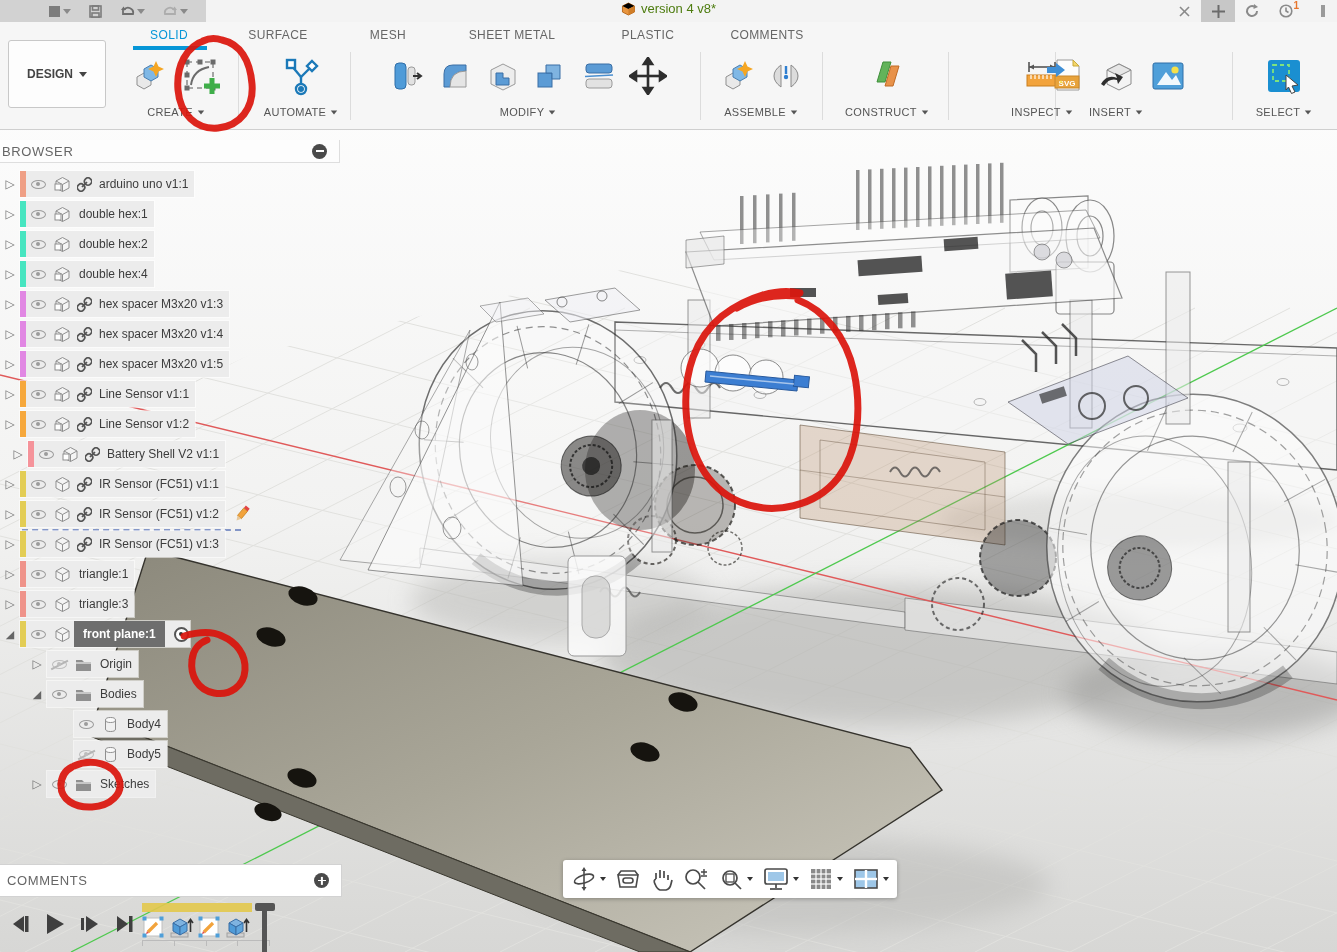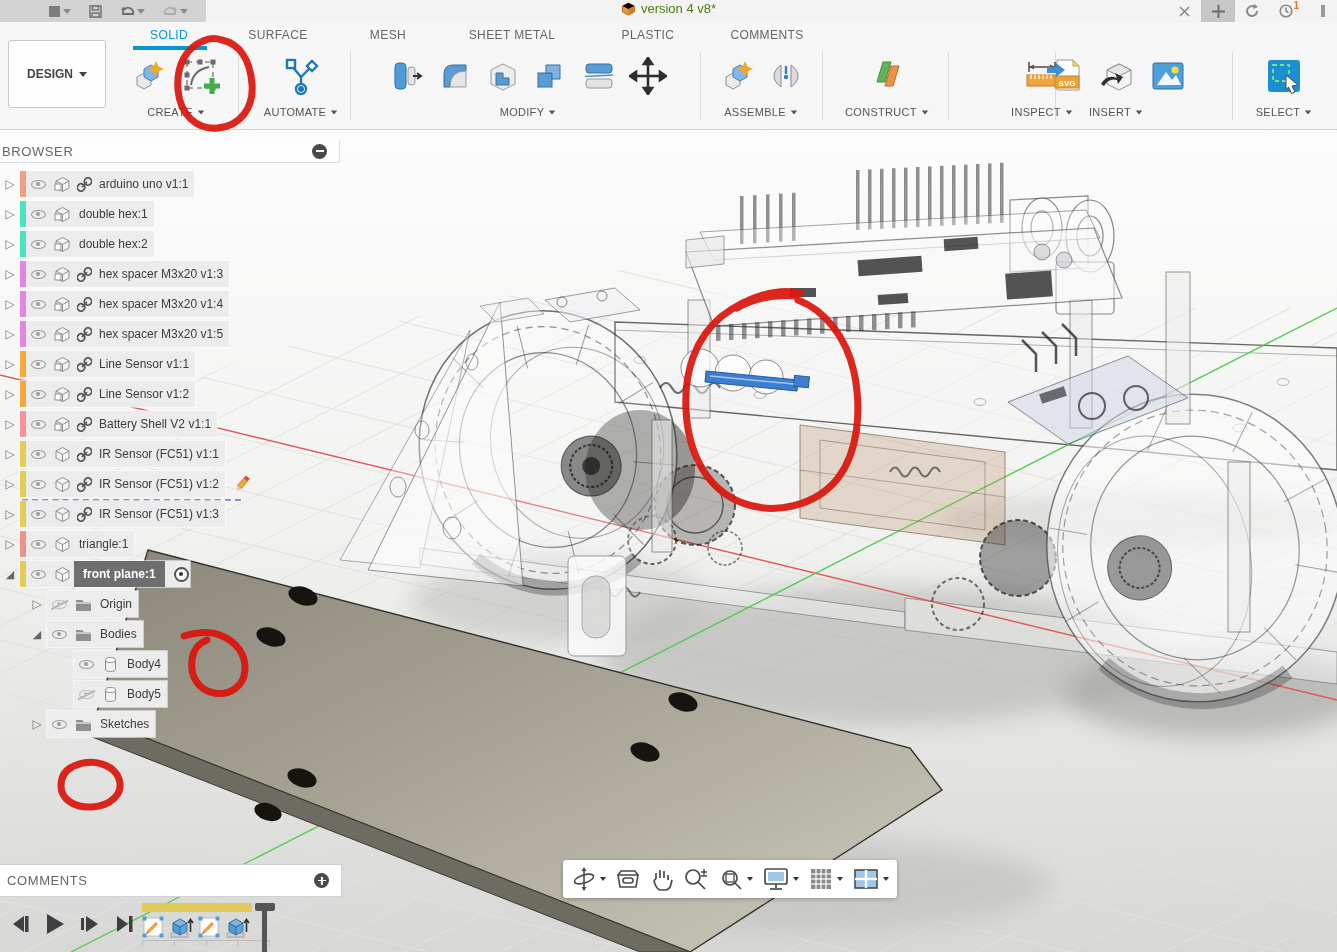--- a/index.html
+++ b/index.html
@@ -775,20 +775,41 @@
             </span>
 
       <span class="lbl">double hex:2</span>
 
     </div>
 
   </div>
         <div class="brow" style="margin-left: 0px;">
     <span class="tw tw-c"></span>
     <div class="chip">
+      <span class="cbar" style="background: rgb(71, 229, 192);"></span>
+      <span class="eyewrap">
+              <span class="eye"></span>
+            </span>
+      <span class="micon">
+              <svg width="17" height="17">
+                <polygon points="8.5,1.5 15,5 15,12 8.5,15.5 2,12 2,5" fill="#f4f4f4" stroke="#8f8f8f"></polygon>
+                <polyline points="2,5 8.5,8.5 15,5" fill="none" stroke="#8f8f8f"></polyline>
+                <line x1="8.5" y1="8.5" x2="8.5" y2="15.5" stroke="#8f8f8f"></line>
+                <rect x="1" y="8" width="6" height="6" fill="#fff" stroke="#8f8f8f"></rect>
+              </svg>
+            </span>
+
+      <span class="lbl">double hex:4</span>
+
+    </div>
+
+  </div>
+        <div class="brow" style="margin-left: 0px;">
+    <span class="tw tw-c"></span>
+    <div class="chip">
       <span class="cbar" style="background: rgb(225, 135, 227);"></span>
       <span class="eyewrap">
               <span class="eye"></span>
             </span>
       <span class="micon">
               <svg width="17" height="17">
                 <polygon points="8.5,1.5 15,5 15,12 8.5,15.5 2,12 2,5" fill="#f4f4f4" stroke="#8f8f8f"></polygon>
                 <polyline points="2,5 8.5,8.5 15,5" fill="none" stroke="#8f8f8f"></polyline>
                 <line x1="8.5" y1="8.5" x2="8.5" y2="15.5" stroke="#8f8f8f"></line>
                 <rect x="1" y="8" width="6" height="6" fill="#fff" stroke="#8f8f8f"></rect>
@@ -907,21 +928,21 @@
                 <rect x="0.5" y="7" width="7" height="7" rx="3" transform="rotate(-45 4 10.5)"></rect>
                 <rect x="7.5" y="1" width="7" height="7" rx="3" transform="rotate(-45 11 4.5)"></rect>
                 <line x1="5" y1="10" x2="10" y2="5"></line>
               </svg>
             </span>
       <span class="lbl">Line Sensor v1:2</span>
 
     </div>
 
   </div>
-        <div class="brow" style="margin-left: 0px;">
+        <div class="brow" style="margin-left: 8px;">
     <span class="tw tw-c"></span>
     <div class="chip">
       <span class="cbar" style="background: rgb(245, 147, 154);"></span>
       <span class="eyewrap">
               <span class="eye"></span>
             </span>
       <span class="micon">
               <svg width="17" height="17">
                 <polygon points="8.5,1.5 15,5 15,12 8.5,15.5 2,12 2,5" fill="#f4f4f4" stroke="#8f8f8f"></polygon>
                 <polyline points="2,5 8.5,8.5 15,5" fill="none" stroke="#8f8f8f"></polyline>
@@ -1036,20 +1057,40 @@
             </span>
       <span class="micon">
               <svg width="17" height="17">
                 <polygon points="8.5,1.5 15,5 15,12 8.5,15.5 2,12 2,5" fill="#f4f4f4" stroke="#8f8f8f"></polygon>
                 <polyline points="2,5 8.5,8.5 15,5" fill="none" stroke="#8f8f8f"></polyline>
                 <line x1="8.5" y1="8.5" x2="8.5" y2="15.5" stroke="#8f8f8f"></line>
               </svg>
             </span>
 
       <span class="lbl">triangle:1</span>
+
+    </div>
+
+  </div>
+        <div class="brow" style="margin-left: 0px;">
+    <span class="tw tw-c"></span>
+    <div class="chip">
+      <span class="cbar" style="background: rgb(239, 147, 138);"></span>
+      <span class="eyewrap">
+              <span class="eye"></span>
+            </span>
+      <span class="micon">
+              <svg width="17" height="17">
+                <polygon points="8.5,1.5 15,5 15,12 8.5,15.5 2,12 2,5" fill="#f4f4f4" stroke="#8f8f8f"></polygon>
+                <polyline points="2,5 8.5,8.5 15,5" fill="none" stroke="#8f8f8f"></polyline>
+                <line x1="8.5" y1="8.5" x2="8.5" y2="15.5" stroke="#8f8f8f"></line>
+              </svg>
+            </span>
+
+      <span class="lbl">triangle:3</span>
 
     </div>
 
   </div>
         <div class="brow" style="margin-left: 0px;">
     <span class="tw tw-e"></span>
     <div class="chip">
       <span class="cbar" style="background: rgb(227, 205, 85);"></span>
       <span class="eyewrap">
               <span class="eye"></span>

